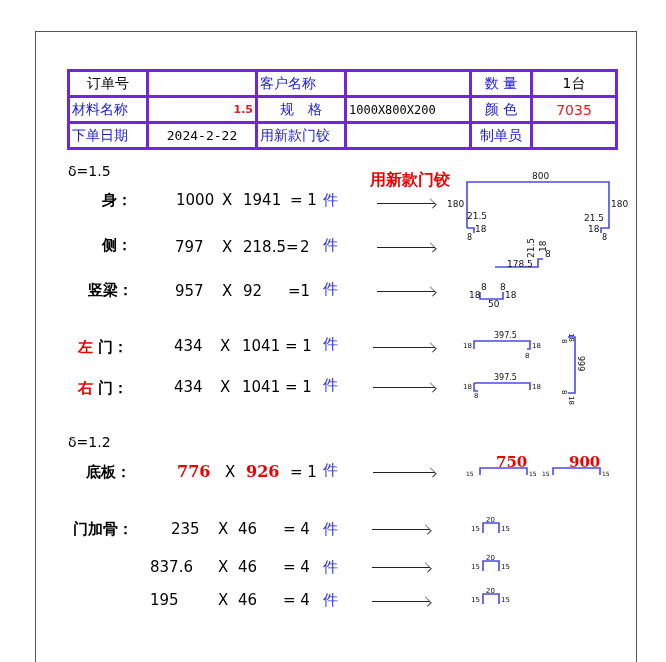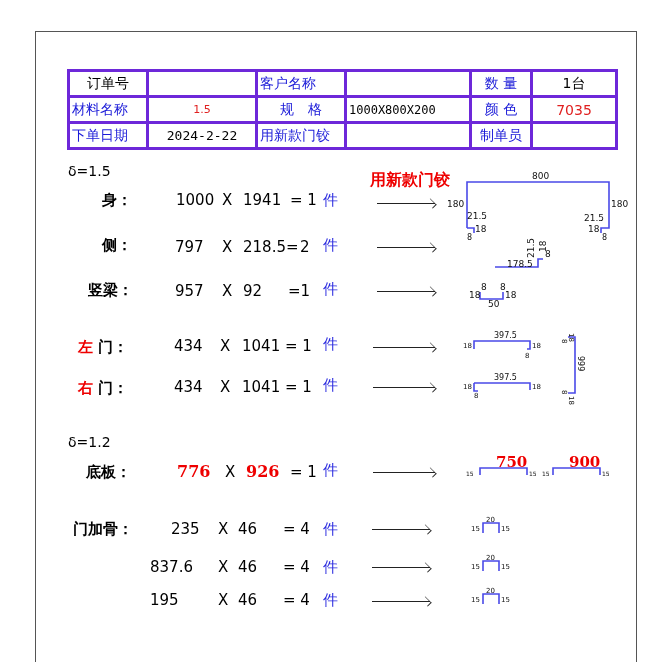--- a/index.html
+++ b/index.html
@@ -28,21 +28,21 @@
       <tr>
     <td style="width:72px;text-align:center">订单号</td>
     <td style="width:102px"></td>
     <td style="width:82px" class="blue">客户名称</td>
     <td style="width:118px"></td>
     <td style="width:54px;text-align:center" class="blue">数 量</td>
     <td style="width:78px;text-align:center">1台</td>
   </tr>
   <tr>
     <td class="blue">材料名称</td>
-    <td style="text-align:center;font-size:11px;font-weight:normal" class="red">1.5</td>
+    <td style="text-align:right;font-size:11px;font-weight:bold" class="red">1.5</td>
     <td style="text-align:center" class="blue">规　格</td>
     <td style="font-family:'DejaVu Sans Mono',monospace;font-size:12px">1000X800X200</td>
     <td style="text-align:center" class="blue">颜 色</td>
     <td style="text-align:center" class="red">7035</td>
   </tr>
   <tr>
     <td class="blue">下单日期</td>
     <td style="text-align:center;font-family:'DejaVu Sans Mono',monospace;font-size:13px">2024-2-22</td>
     <td class="blue">用新款门铰</td>
     <td></td>

